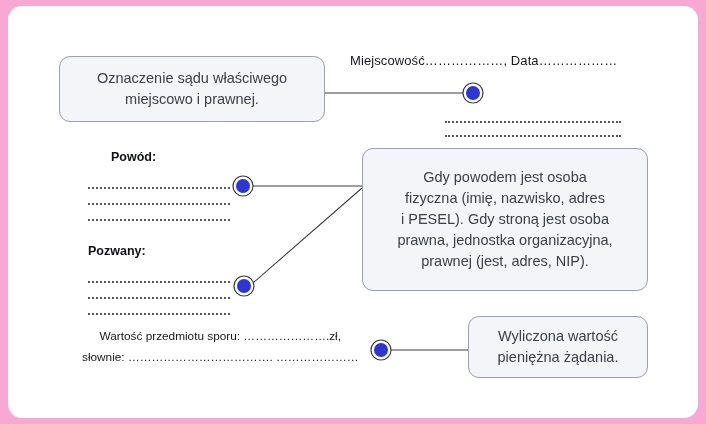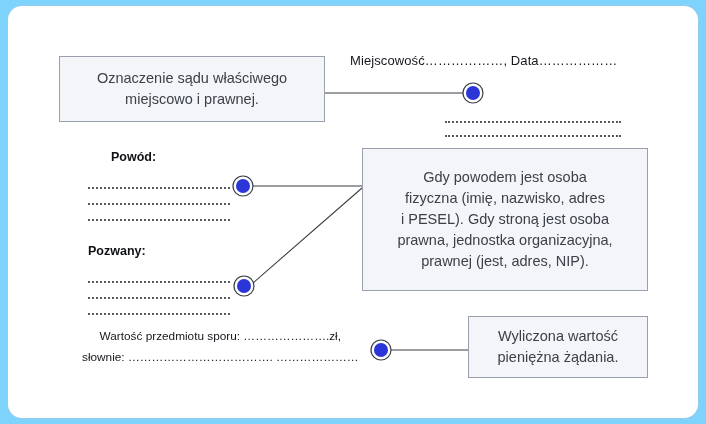--- a/index.html
+++ b/index.html
@@ -7,21 +7,21 @@
     padding: 0;
     background: #ffffff;
   }
   body {
     font-family: "Liberation Sans", sans-serif;
   }
   #stage {
     position: relative;
     width: 706px;
     height: 424px;
-    background: #7dd3fc;
+    background: #f9a8d4;
     overflow: hidden;
   }
   
   #sheet {
     position: absolute;
     left: 8px;
     top: 6px;
     width: 690px;
     height: 412px;
     background: #ffffff;
@@ -36,21 +36,21 @@
     width: 706px;
     height: 424px;
   }
 
   
   .box {
     position: absolute;
     box-sizing: border-box;
     background: #f3f5f8;
     border: 1px solid #9aa0ad;
-    border-radius: 0;
+    border-radius: 11px;
     color: #3c4048;
     display: flex;
     align-items: center;
     justify-content: center;
     text-align: center;
     line-height: 1.45;
   }
   #box-court {
     left: 59px; top: 56px; width: 266px; height: 66px;
     font-size: 14.5px;

